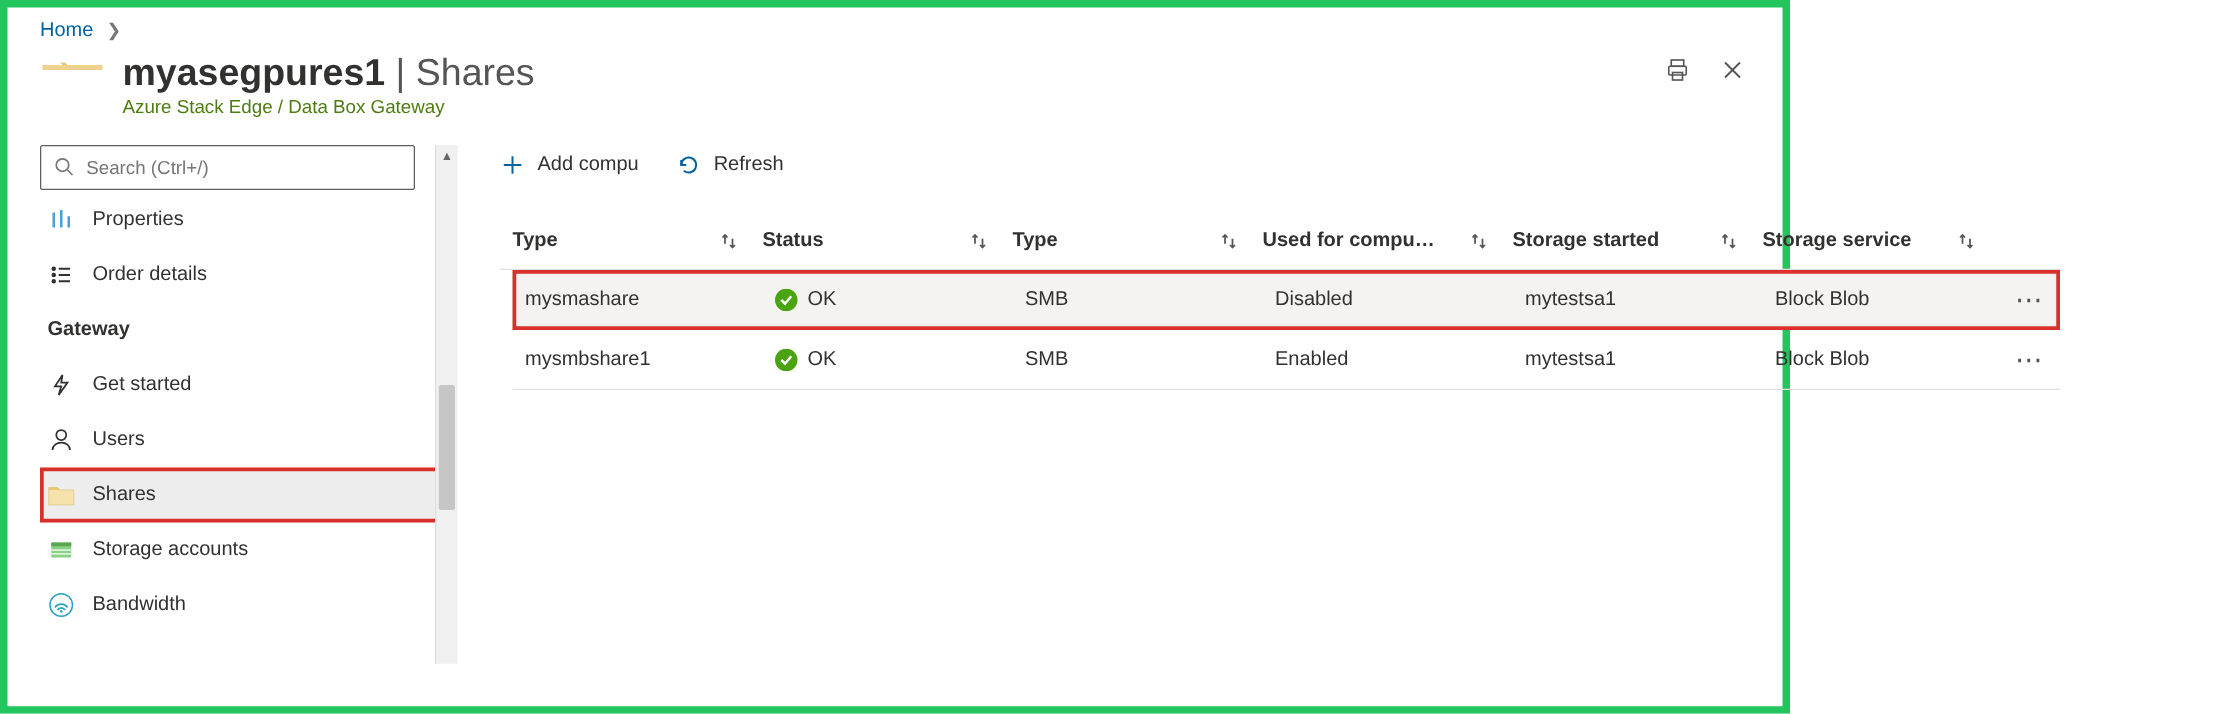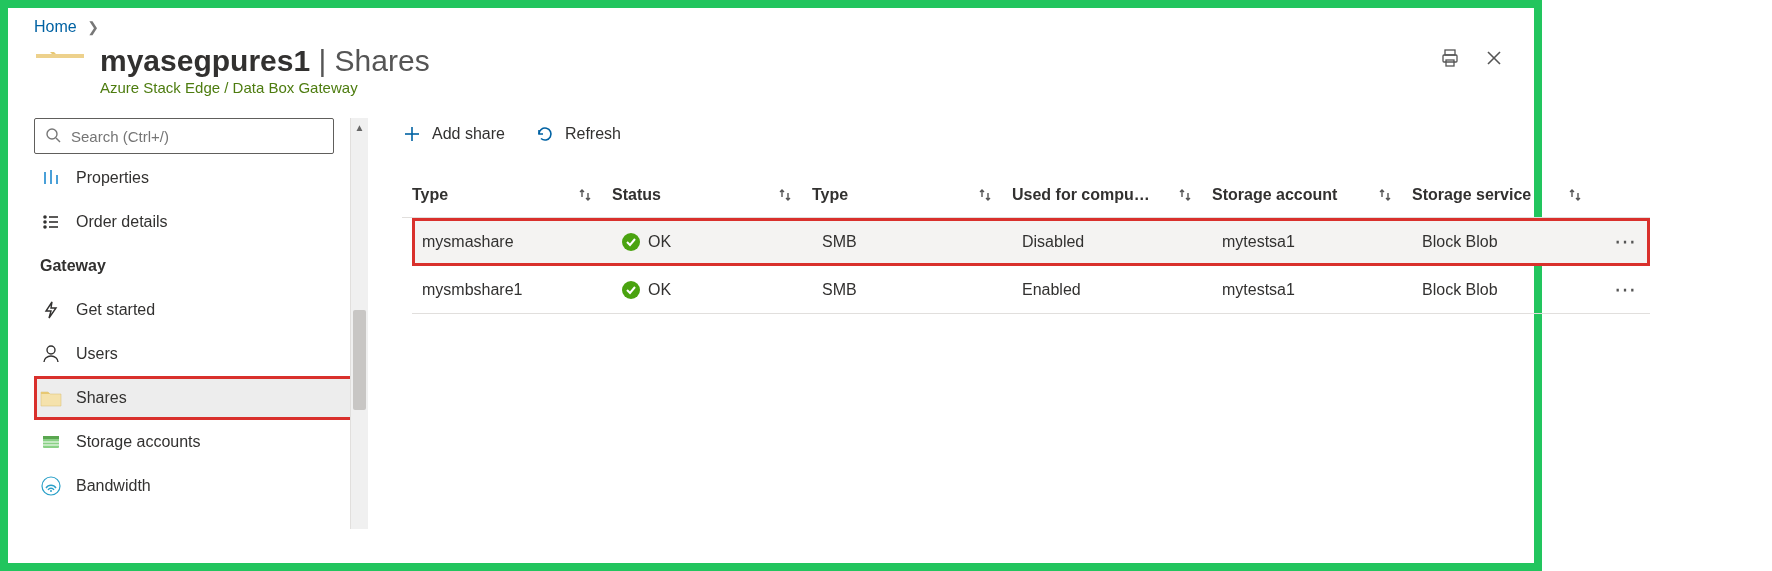--- a/index.html
+++ b/index.html
@@ -6,21 +6,21 @@
   html, body {
     margin: 0; padding: 0;
     font-family: "Segoe UI", -apple-system, BlinkMacSystemFont, sans-serif;
     font-size: 14px;
     color: #323130;
     background: #fff;
     width: 1772px;
     height: 571px;
     overflow: hidden;
   }
-  .page { border: 8px solid #22c55e; width: 1542px; height: 571px; position: relative; }
+  .page { border: 6px solid #22c55e; width: 1432px; height: 571px; position: relative; }
 
   
   .breadcrumb { padding: 10px 26px 4px 26px; font-size: 16px; }
   .breadcrumb a { color: #0062a3; text-decoration: none; }
   .breadcrumb .chev { color: #777; margin-left: 6px; font-size: 14px; }
 
   
   .header { display:flex; align-items:flex-start; padding: 4px 26px 8px 26px; }
   .header .folder-icon {
     width: 52px; height: 46px; margin-right: 14px; position: relative; flex-shrink:0;
@@ -248,21 +248,21 @@
 
   <div class="main">
     <div class="toolbar">
       <div class="tb-btn">
         <span class="tb-icon">
           <svg viewBox="0 0 20 20" stroke="currentColor" stroke-width="1.6">
                 <line x1="10" y1="3" x2="10" y2="17"></line>
                 <line x1="3" y1="10" x2="17" y2="10"></line>
               </svg>
         </span>
-        <span>Add share</span>
+        <span>Add compu</span>
       </div>
       <div class="tb-btn">
         <span class="tb-icon">
           <svg viewBox="0 0 20 20" fill="none" stroke="currentColor" stroke-width="1.6">
             <path d="M4 10 a6 6 0 1 1 2 4.5"></path>
                 <polyline points="4,6 4,10 8,10"></polyline>
           </svg>
         </span>
         <span>Refresh</span>
       </div>
@@ -300,21 +300,21 @@
         <div class="tcell c-compute">
           <span>Used for compu…</span>
           <span class="sort">
                 <svg viewBox="0 0 14 14" stroke="currentColor" stroke-width="1.4" fill="none">
                   <path d="M4 9 l0-7 m-2 2 l2-2 l2 2"></path>
                   <path d="M10 5 l0 7 m-2-2 l2 2 l2-2"></path>
                 </svg>
               </span>
         </div>
         <div class="tcell c-acct">
-          <span>Storage account</span>
+          <span>Storage started</span>
           <span class="sort">
                 <svg viewBox="0 0 14 14" stroke="currentColor" stroke-width="1.4" fill="none">
                   <path d="M4 9 l0-7 m-2 2 l2-2 l2 2"></path>
                   <path d="M10 5 l0 7 m-2-2 l2 2 l2-2"></path>
                 </svg>
               </span>
         </div>
         <div class="tcell c-svc">
           <span>Storage service</span>
           <span class="sort">

